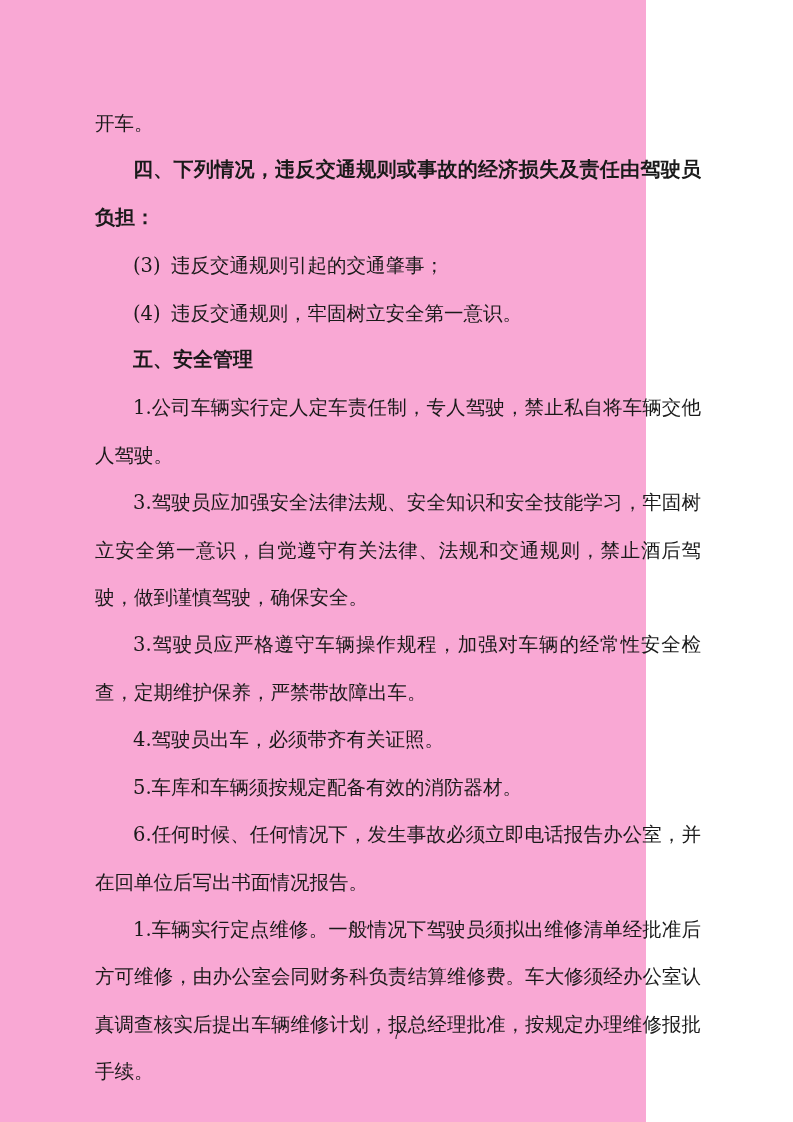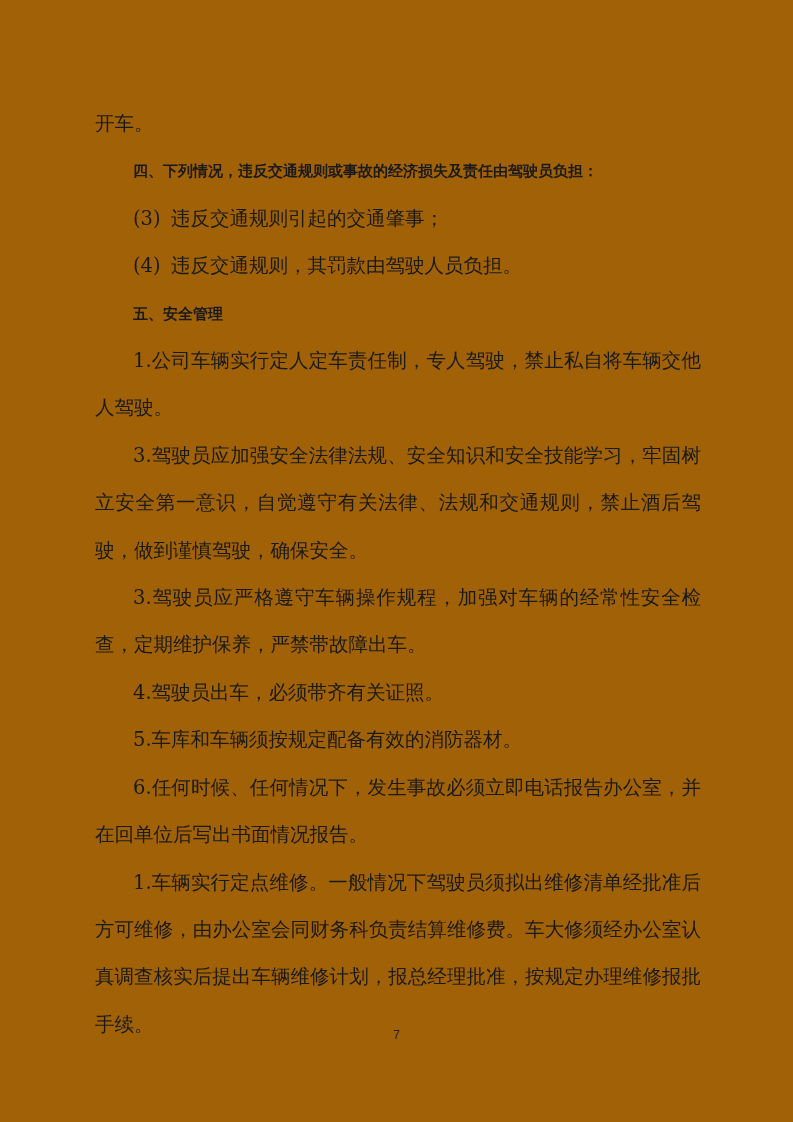--- a/index.html
+++ b/index.html
@@ -1,42 +1,42 @@
 <!DOCTYPE html>
 <html><head>
   <meta charset="utf-8">
   <style>
     html, body { margin: 0; padding: 0; background: #ffffff; }
     body { width: 793px; height: 1122px; position: relative; overflow: hidden;
            font-family: "DejaVu Serif", "Liberation Serif", serif; color: #1a1a1a; }
-    .page { position: absolute; left: 0; top: 0; width: 793px; height: 1122px; background: #a16207; }
+    .page { position: absolute; left: 0; top: 0; width: 646px; height: 1122px; background: #f9a8d4; }
     .content { position: absolute; left: 95px; top: 100px; width: 606px; }
     .para { font-size: 19.5px; line-height: 47.4px; text-align: justify; text-justify: inter-character; }
     .indent { text-indent: 38px; }
-    .heading { font-weight: bold; font-family: Liberation Sans, sans-serif; font-size: 15px; }
+    .heading { font-weight: bold; font-family: Liberation Mono, monospace; font-size: 20px; }
     .item { padding-left: 38px; }
     .item .num { display: inline-block; width: 38px; }
     .page-number { position: absolute; left: 0; width: 793px; top: 1028px; text-align: center;
                    font-family: "Liberation Sans", sans-serif; font-size: 12px; color: #222; }
   </style>
 </head>
 <body>
 
 <div class="page">
   <div class="content">
 
     <div class="para">开车。</div>
 
     <div class="para indent heading">四、下列情况，违反交通规则或事故的经济损失及责任由驾驶员负担：</div>
 
     <div class="para item">
       <span class="num">(3)</span><span>违反交通规则引起的交通肇事；</span>
     </div>
     <div class="para item">
-      <span class="num">(4)</span><span>违反交通规则，其罚款由驾驶人员负担。</span>
+      <span class="num">(4)</span><span>违反交通规则，牢固树立安全第一意识。</span>
     </div>
 
     <div class="para indent heading">五、安全管理</div>
 
     <div class="para indent">1.公司车辆实行定人定车责任制，专人驾驶，禁止私自将车辆交他人驾驶。</div>
     <div class="para indent">3.驾驶员应加强安全法律法规、安全知识和安全技能学习，牢固树立安全第一意识，自觉遵守有关法律、法规和交通规则，禁止酒后驾驶，做到谨慎驾驶，确保安全。</div>
     <div class="para indent">3.驾驶员应严格遵守车辆操作规程，加强对车辆的经常性安全检查，定期维护保养，严禁带故障出车。</div>
     <div class="para indent">4.驾驶员出车，必须带齐有关证照。</div>
     <div class="para indent">5.车库和车辆须按规定配备有效的消防器材。</div>
     <div class="para indent">6.任何时候、任何情况下，发生事故必须立即电话报告办公室，并在回单位后写出书面情况报告。</div>

